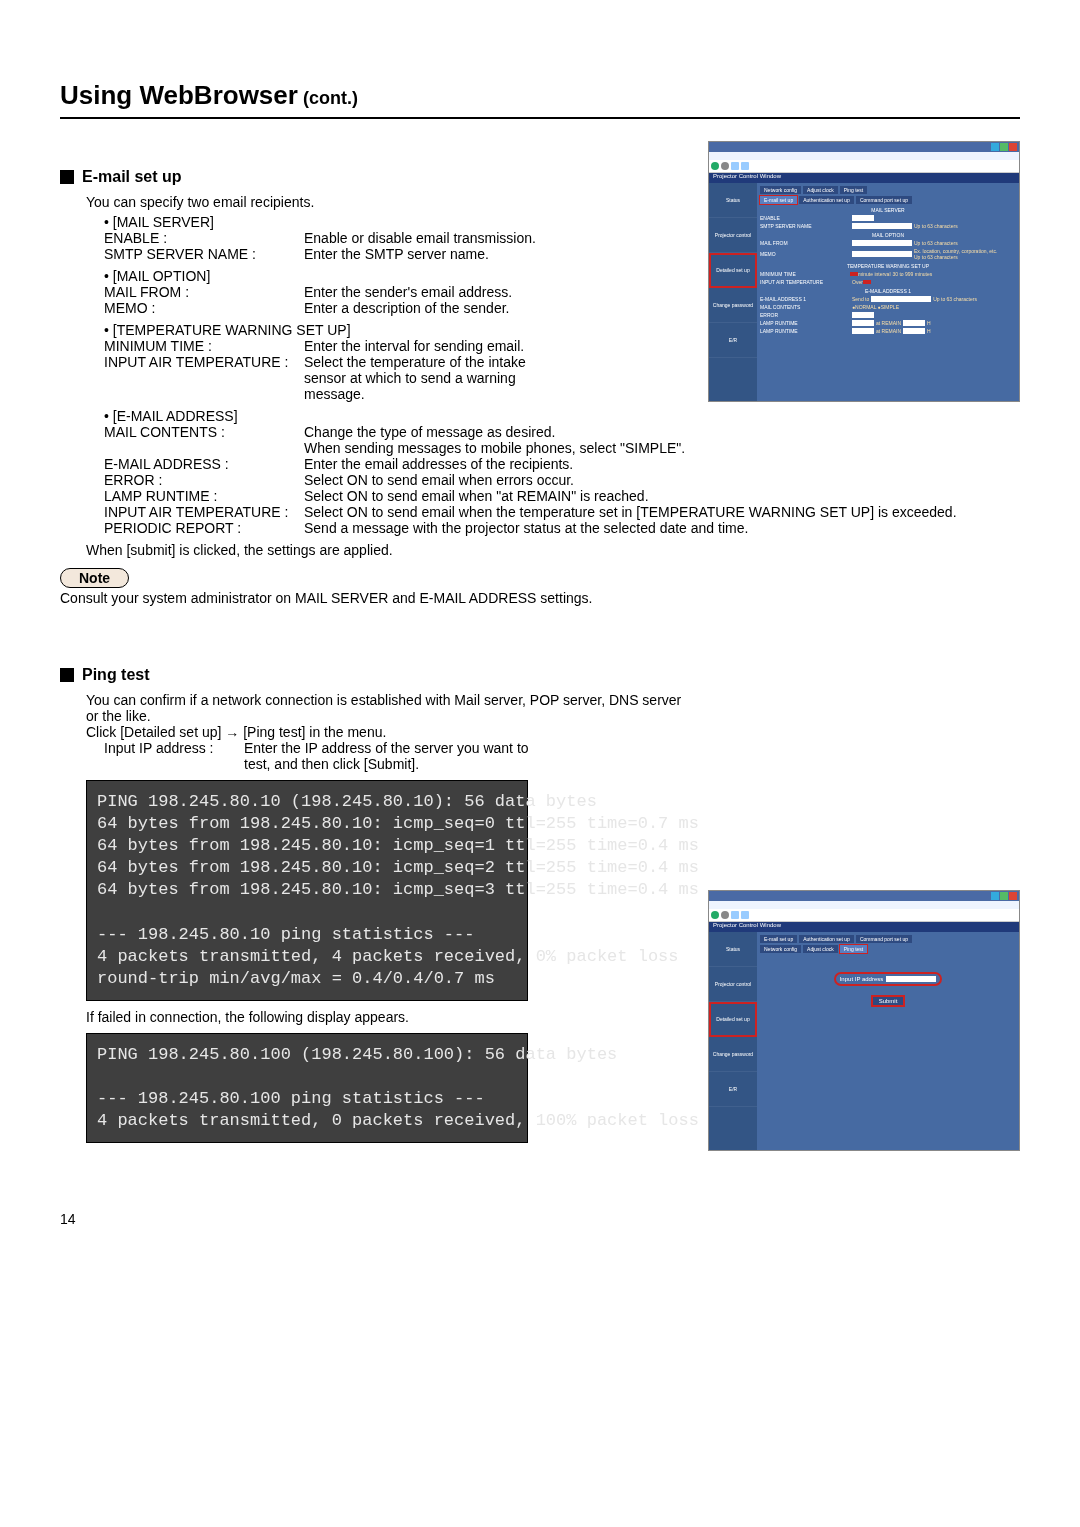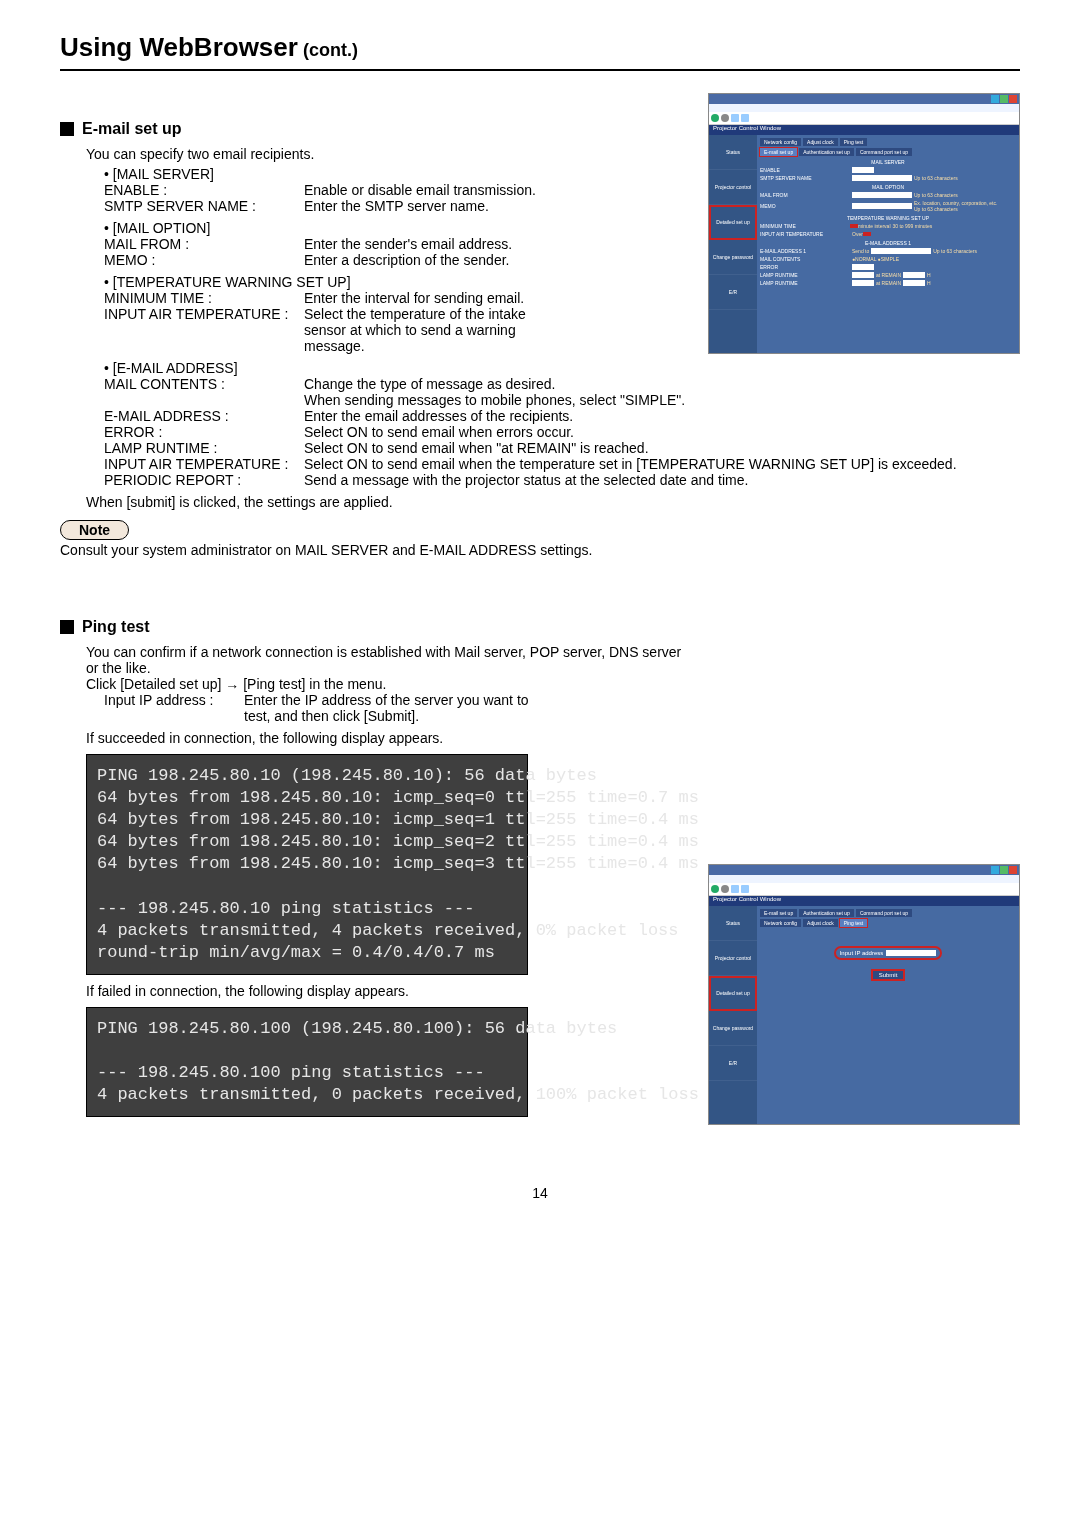--- a/index.html
+++ b/index.html
@@ -5,21 +5,21 @@
   body {
     font-family: Arial, Helvetica, sans-serif;
     margin: 0;
     background: #fff;
     color: #000;
     font-size: 14px;
   }
   .page {
     width: 1080px;
     margin: 0 auto;
-    padding: 32px 60px 20px 60px;
+    padding: 80px 60px 20px 60px;
     box-sizing: border-box;
   }
   .page-title {
     font-size: 26px;
     font-weight: bold;
     margin-bottom: 6px;
   }
   .page-title .cont { font-size: 18px; font-weight: bold; }
   hr.rule {
     border: none;
@@ -103,21 +103,21 @@
     border:1px solid #000;
     width:420px;
     padding:10px;
     font-family: "Courier New", monospace;
     font-size:17px;
     white-space:pre;
     margin:8px 0;
     line-height:1.3;
   }
 
-  .page-no { text-align:center; font-size:14px; margin-top:53px; }
+  .page-no { text-align:left; font-size:14px; margin-top:53px; }
 </style>
 </head>
 <body>
 
 <div class="page">
 
   <div class="page-title">
     <span>Using WebBrowser</span><span class="cont"> (cont.)</span>
   </div>
   <hr class="rule">
@@ -328,21 +328,20 @@
           <span class="sq"></span>
           <span class="section-title">Ping test</span>
         </div>
         <div class="body-indent">
           <div>You can confirm if a network connection is established with Mail server, POP server, DNS server or the like.</div>
           <div>Click [Detailed set up] → [Ping test] in the menu.</div>
           <div class="kv-row item-indent" style="margin-top:0;">
             <span class="kv-label" style="min-width:140px;">Input IP address :</span>
             <span style="max-width:300px;">Enter the IP address of the server you want to test, and then click [Submit].</span>
           </div>
-          <div style="margin-top:6px;">If succeeded in connection, the following display appears.</div>
           <div class="term">PING 198.245.80.10 (198.245.80.10): 56 data bytes
 64 bytes from 198.245.80.10: icmp_seq=0 ttl=255 time=0.7 ms
 64 bytes from 198.245.80.10: icmp_seq=1 ttl=255 time=0.4 ms
 64 bytes from 198.245.80.10: icmp_seq=2 ttl=255 time=0.4 ms
 64 bytes from 198.245.80.10: icmp_seq=3 ttl=255 time=0.4 ms
 
 --- 198.245.80.10 ping statistics ---
 4 packets transmitted, 4 packets received, 0% packet loss
 round-trip min/avg/max = 0.4/0.4/0.7 ms</div>
           <div style="margin-top:6px;">If failed in connection, the following display appears.</div>

